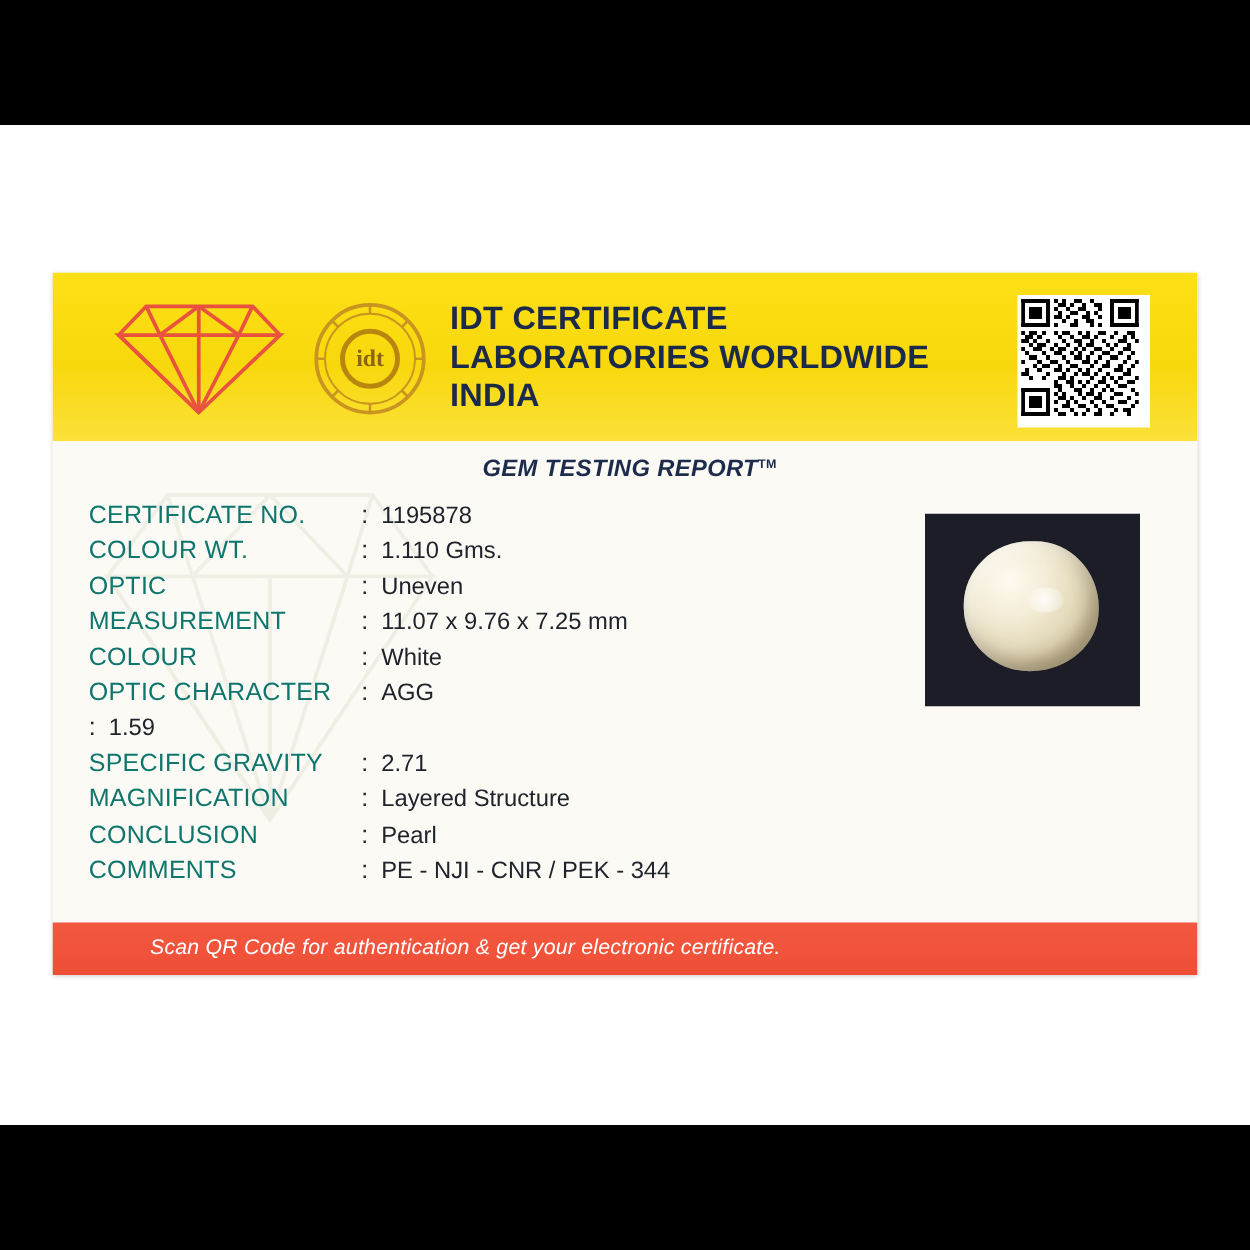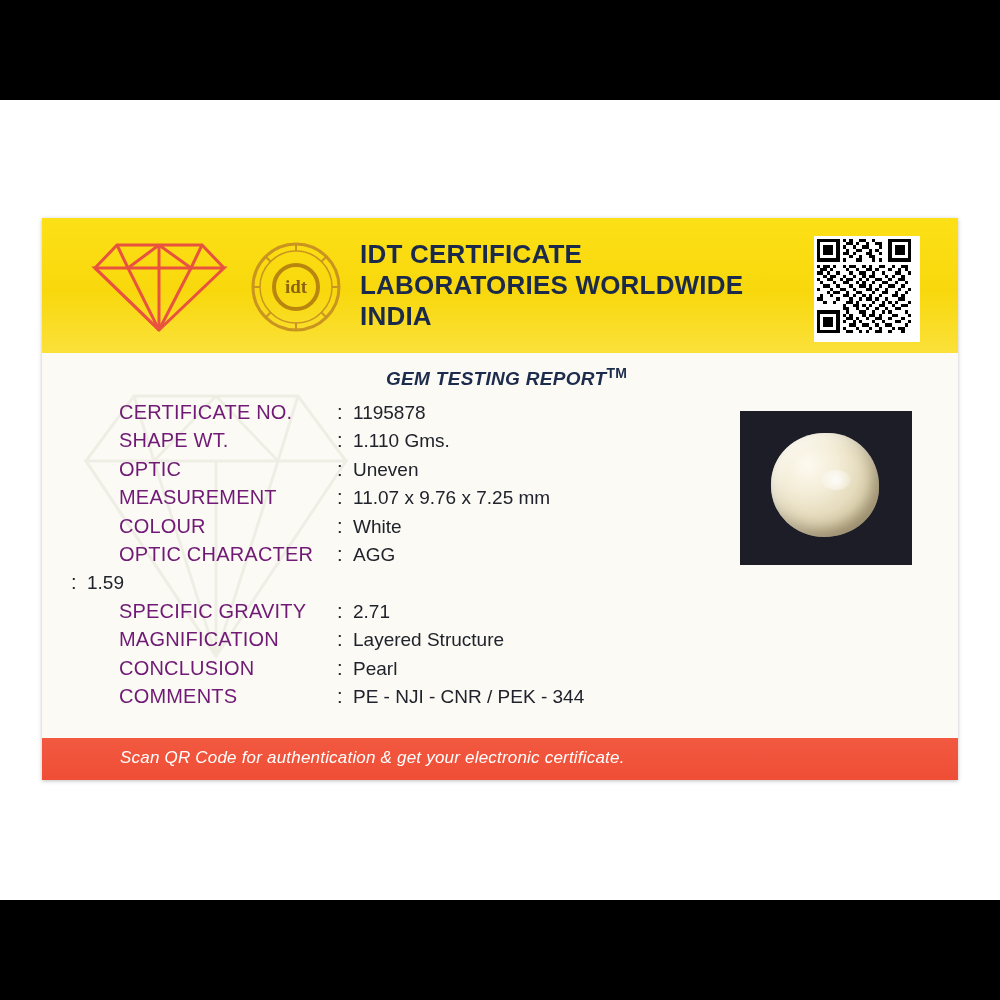--- a/index.html
+++ b/index.html
@@ -103,44 +103,43 @@
     position: absolute;
     left: 344px;
     top: 12px;
     font-weight: bold;
     font-style: italic;
     font-size: 19px;
     color: #1d2b4d;
     letter-spacing: 0.3px;
   }
   .report-title sup {
-    font-size: 14px;
+    font-size: 10px;
     font-style: normal;
     vertical-align: super;
     margin-top: 16px;
   }
 
   .fields {
     position: absolute;
     left: 29px;
     top: 48px;
     width: 640px;
   }
   .row {
     display: flex;
     align-items: baseline;
     height: 28.4px;
   }
   .row .label {
     width: 218px;
     font-size: 20px;
-    color: #701a75;
+    color: #0f766e;
     letter-spacing: 0.2px;
     white-space: nowrap;
-    margin-left: 48px;
   }
   .row .colon {
     width: 16px;
     font-size: 20px;
     color: #20232b;
   }
   .row .value {
     font-size: 19px;
     color: #20232b;
     white-space: nowrap;
@@ -488,21 +487,21 @@
         <span>GEM TESTING REPORT</span><sup>TM</sup>
       </div>
 
       <div class="fields">
         <div class="row">
           <span class="label">CERTIFICATE NO.</span>
           <span class="colon">:</span>
           <span class="value">1195878</span>
         </div>
         <div class="row">
-          <span class="label">SHAPE WT.</span>
+          <span class="label">COLOUR WT.</span>
           <span class="colon">:</span>
           <span class="value">1.110 Gms.</span>
         </div>
         <div class="row">
           <span class="label">OPTIC</span>
           <span class="colon">:</span>
           <span class="value">Uneven</span>
         </div>
         <div class="row">
           <span class="label">MEASUREMENT</span>

